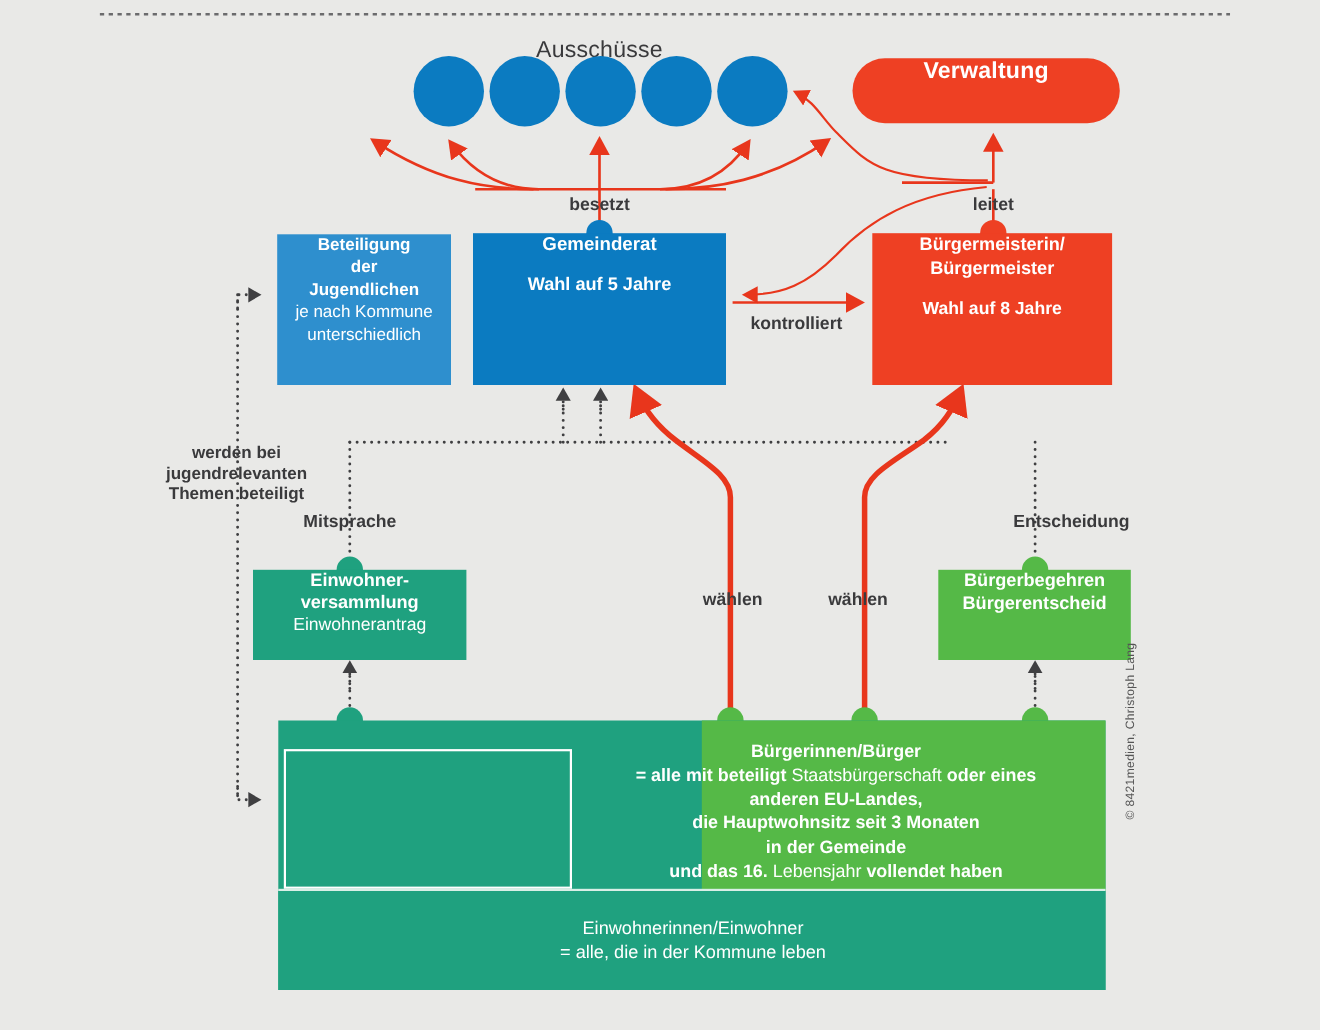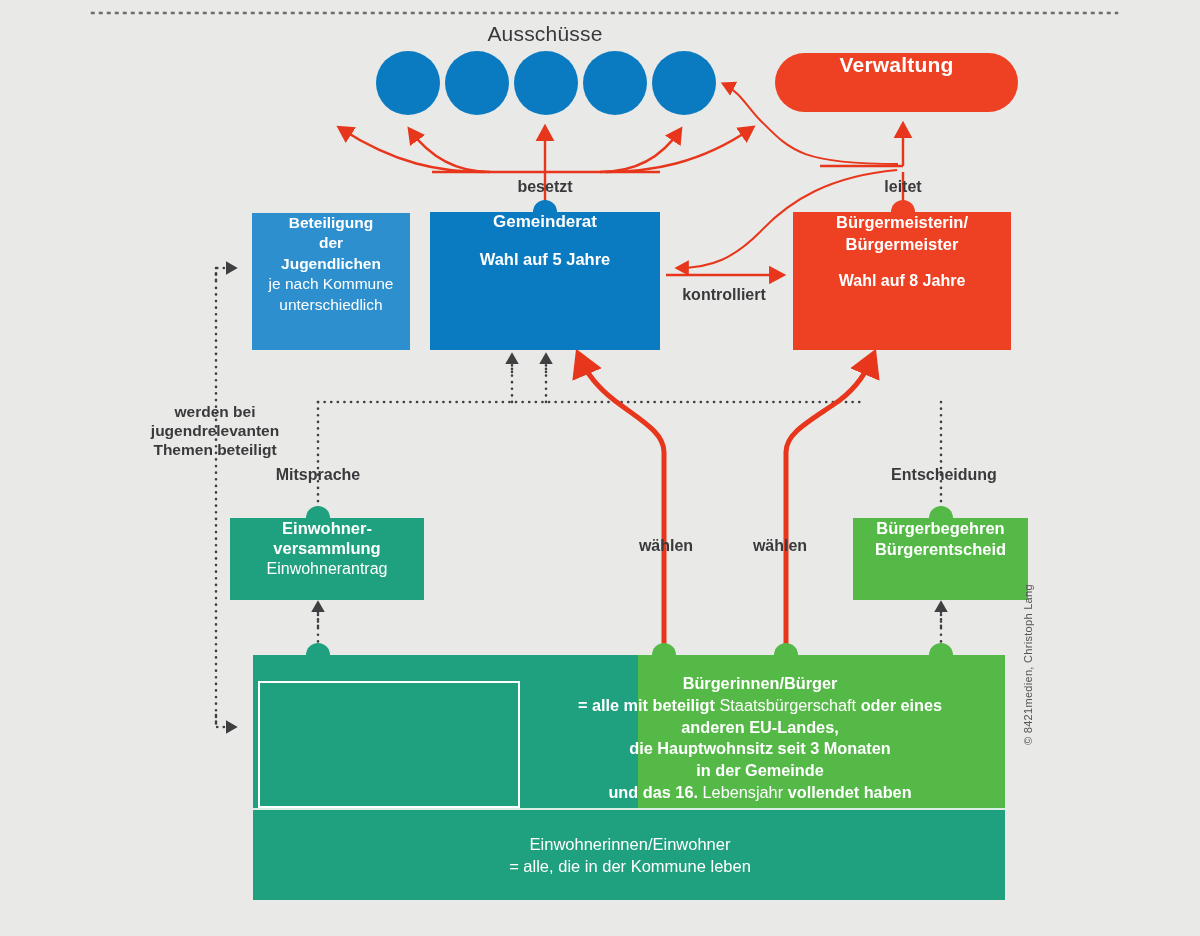--- a/index.html
+++ b/index.html
@@ -12,21 +12,21 @@
   #stage{position:relative;width:1200px;height:936px;}
 
   svg.layer{position:absolute;left:0;top:0;width:1200px;height:936px;pointer-events:none;}
 
   .node{position:absolute;box-sizing:border-box;display:flex;flex-direction:column;
         align-items:center;justify-content:flex-start;text-align:center;color:#fff;}
 
   .lbl{position:absolute;color:#3a3a3c;font-weight:700;text-align:center;
        line-height:1.18;white-space:pre-line;}
 
-  .ttl{position:absolute;color:#3a3a3c;font-weight:400;text-align:center;}
+  .ttl{position:absolute;color:#3a3a3c;font-weight:400;text-align:center;margin-top:12px;}
 
   
   #ausschuesse-title{left:400px;top:22px;width:290px;font-size:21px;letter-spacing:.2px;}
 
   .circle{position:absolute;width:64px;height:64px;border-radius:50%;background:#0b7bc1;}
 
   #verwaltung{left:775px;top:53px;width:243px;height:59px;border-radius:30px;
               background:#ee4023;font-size:21px;font-weight:700;letter-spacing:.2px;}
 
   #beteiligung{left:252px;top:213px;width:158px;height:137px;background:#2e8fce;
@@ -66,21 +66,21 @@
   #citizen-text .lt{font-weight:400;}
 
   #resident-text{position:absolute;left:380px;top:833px;width:500px;color:#ffffff;
                  font-size:16.5px;font-weight:400;line-height:1.34;text-align:center;}
 
   
   #lbl-besetzt{left:480px;top:178px;width:130px;font-size:16px;}
   #lbl-leitet{left:845px;top:178px;width:116px;font-size:16px;}
   #lbl-kontrolliert{left:662px;top:286px;width:124px;font-size:16px;}
   #lbl-mitsprache{left:256px;top:466px;width:124px;font-size:16px;}
-  #lbl-entscheidung{left:880px;top:466px;width:128px;font-size:16px;}
+  #lbl-entscheidung{left:910px;top:466px;width:128px;font-size:16px;}
   #lbl-waehlen1{left:608px;top:537px;width:116px;font-size:16px;}
   #lbl-waehlen2{left:722px;top:537px;width:116px;font-size:16px;}
   #lbl-werden{left:150px;top:403px;width:130px;font-size:15.5px;line-height:1.22;}
 
   #credit{position:absolute;left:1022px;top:745px;width:150px;
           transform:rotate(-90deg);transform-origin:0 0;
           font-size:11px;color:#555;letter-spacing:.3px;white-space:nowrap;}
 </style>
 </head>
 <body>

